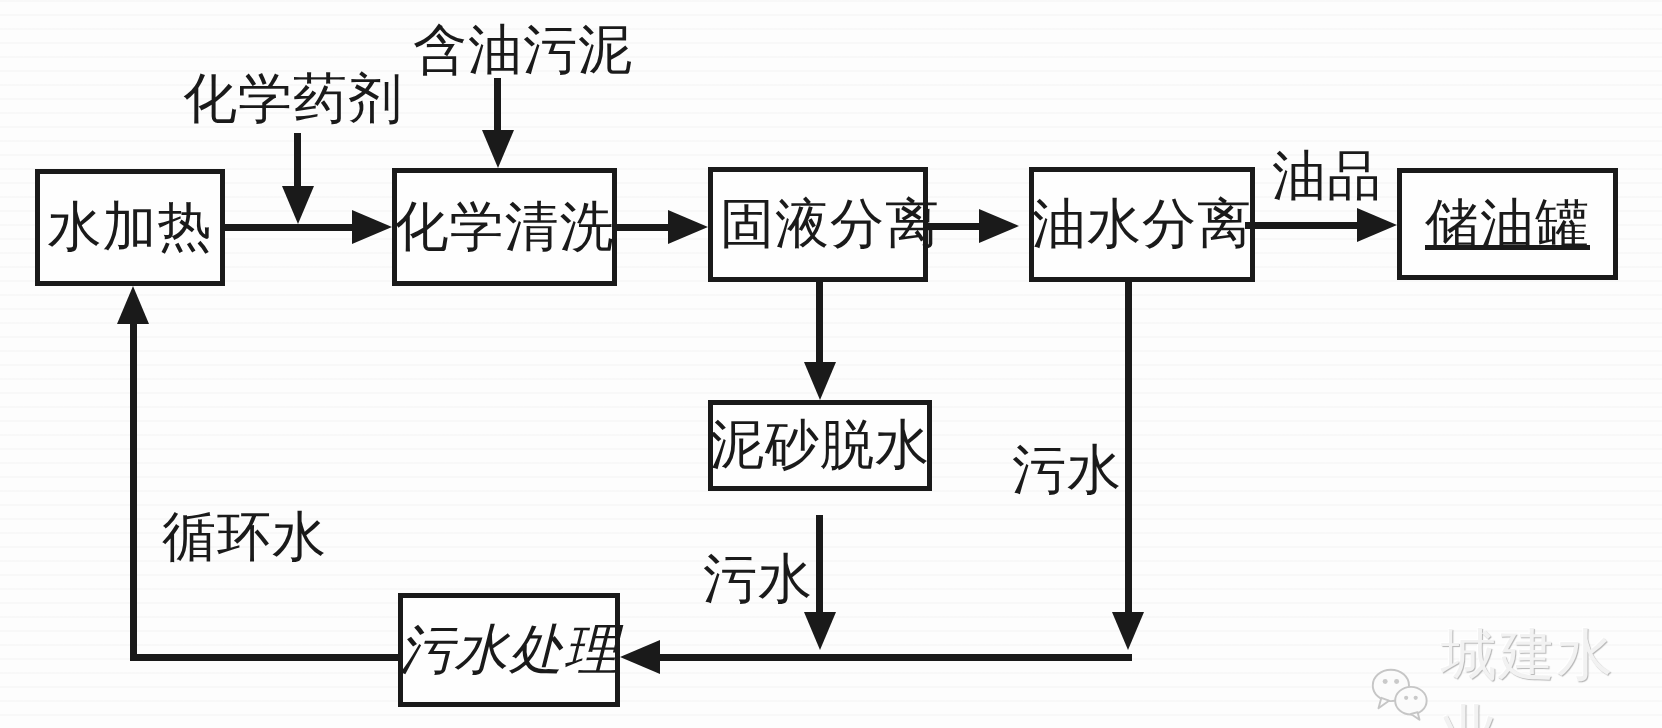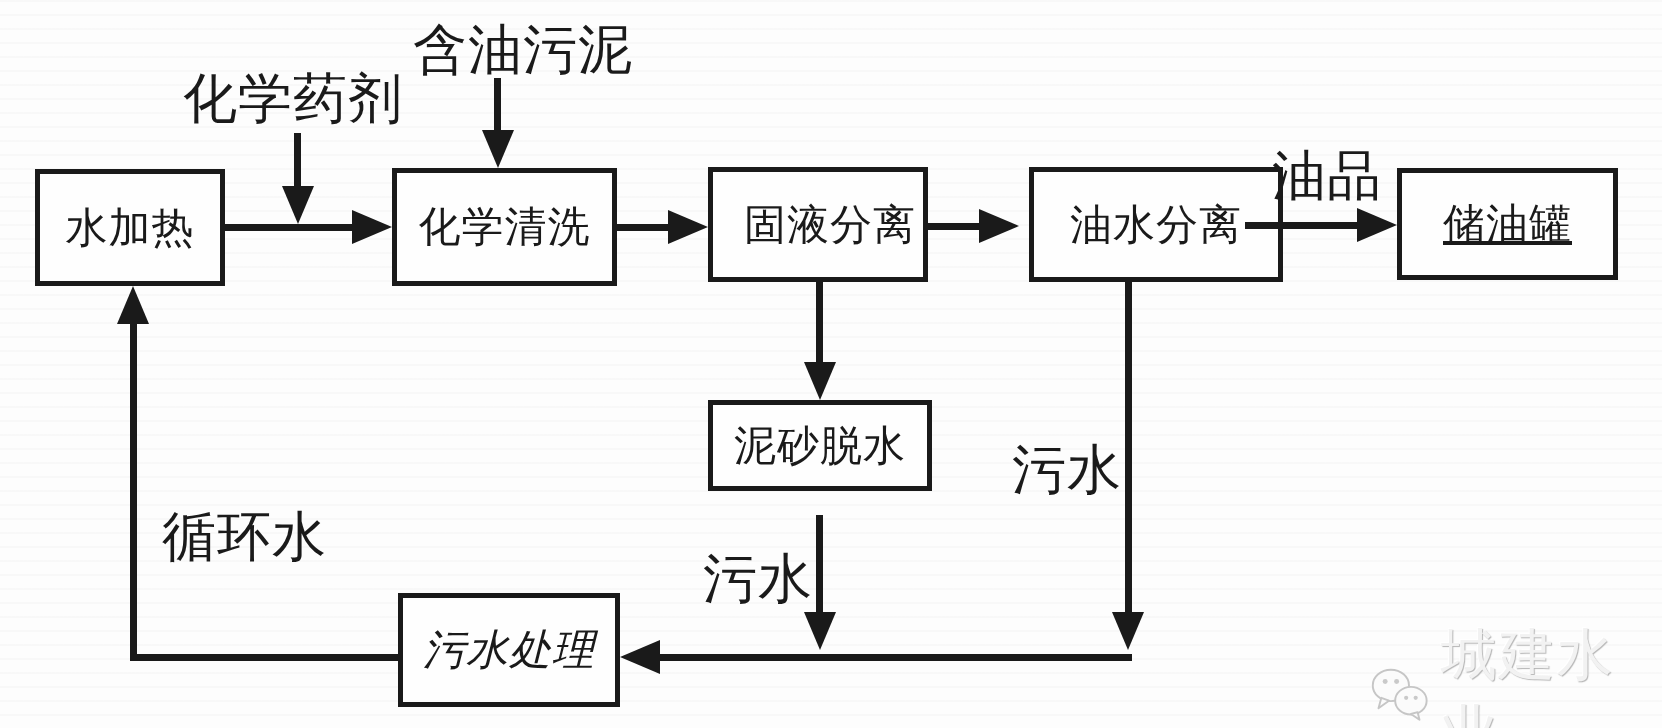--- a/index.html
+++ b/index.html
@@ -18,21 +18,21 @@
     overflow:hidden;
     font-family:"Liberation Serif","DejaVu Serif",serif;
     color:var(--ink);
   }
   .node{
     position:absolute;
     box-sizing:border-box;
     border:5px solid var(--ink);
     background:#fefefe;
     display:flex;align-items:center;justify-content:center;
-    font-size:42px;font-weight:400;
+    font-size:54px;font-weight:400;
     white-space:nowrap;
     letter-spacing:1px;
   }
   .flabel{
     position:absolute;
     font-size:54px;
     white-space:nowrap;
     letter-spacing:1px;
   }
   .hline,.vline{position:absolute;background:var(--ink);}
@@ -61,21 +61,21 @@
 <body>
 
 <div id="canvas">
 
   <div class="node" style="left:35px;top:169px;width:190px;height:117px;">水加热</div>
 
   <div class="node" style="left:392px;top:168px;width:225px;height:118px;">化学清洗</div>
 
   <div class="node" style="left:708px;top:167px;width:220px;height:115px;padding-left:24px;">固液分离</div>
 
-  <div class="node" style="left:1029px;top:167px;width:254px;height:115px;">油水分离</div>
+  <div class="node" style="left:1029px;top:167px;width:226px;height:115px;">油水分离</div>
 
   <div class="node" style="left:1397px;top:168px;width:221px;height:112px;text-decoration:underline;">储油罐</div>
 
   <div class="node" style="left:708px;top:400px;width:224px;height:91px;">泥砂脱水</div>
 
   <div class="node" style="left:398px;top:593px;width:222px;height:114px;font-style:italic;">污水处理</div>
 
   <div class="flabel" style="left:183px;top:63px;">化学药剂</div>
 
   <div class="flabel" style="left:413px;top:14px;">含油污泥</div>

